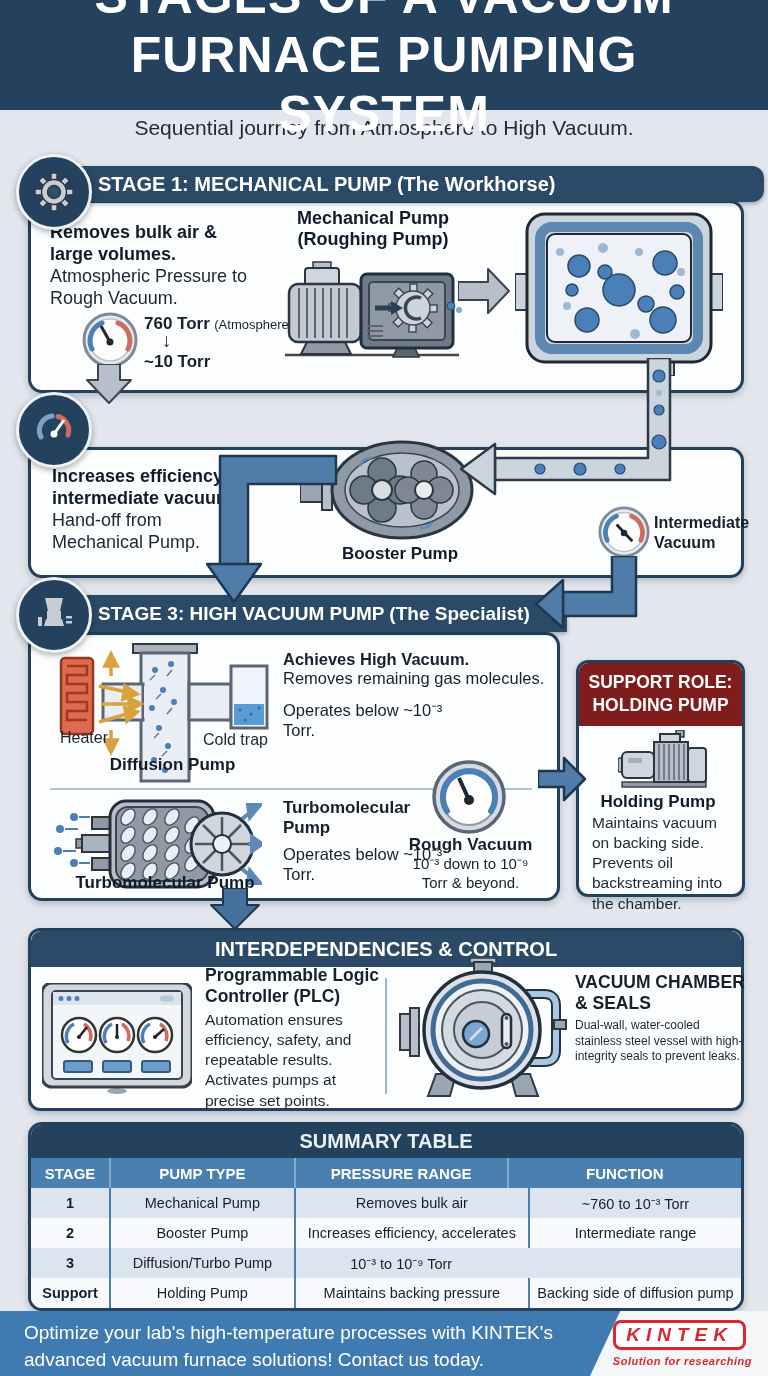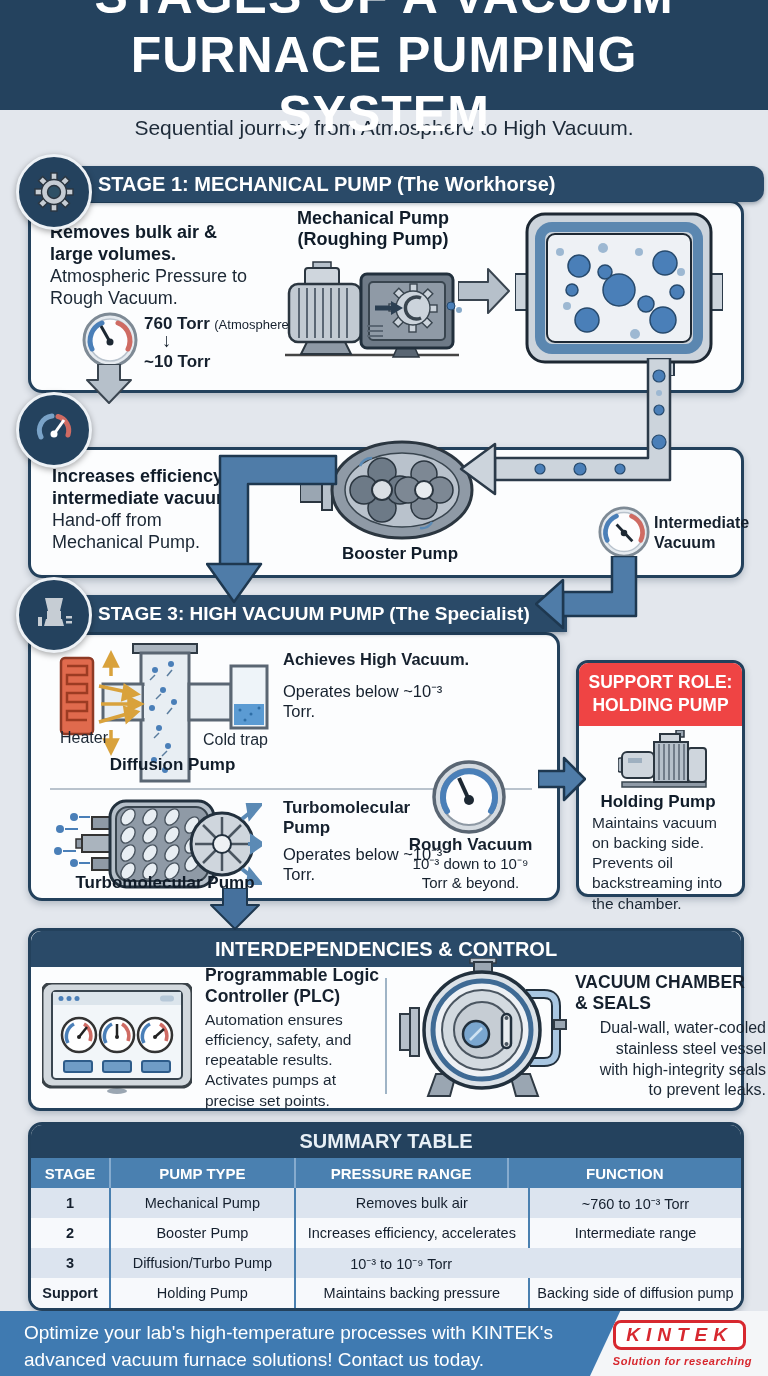--- a/index.html
+++ b/index.html
@@ -19,21 +19,21 @@
   .icon-circle{width:70px;height:70px;border-radius:50%;background:#24425e;
     border:3px solid #eef2f6;box-shadow:0 2px 6px rgba(0,0,0,.35);
     display:flex;align-items:center;justify-content:center;z-index:4;}
   .lead{font-weight:bold;font-size:18px;line-height:1.22;color:#101c29;}
   .body-txt{font-size:18px;line-height:1.22;color:#1b2734;}
   .small-txt{font-size:15.5px;line-height:1.3;color:#1b2734;}
   .illus-label{font-weight:bold;font-size:17px;text-align:center;color:#101c29;}
   .z5{z-index:5;}.z6{z-index:6;}
   .support-panel{background:#fcfdfe;border:3px solid #23415c;border-radius:12px;
     overflow:hidden;z-index:1;box-shadow:0 3px 7px rgba(30,50,70,.25);}
-  .support-head{background:#ef4444;color:#fff;font-weight:bold;font-size:17.5px;
+  .support-head{background:#7f1d1d;color:#fff;font-weight:bold;font-size:17.5px;
     text-align:center;line-height:1.3;padding:8px 0 9px 0;}
   .inter-head{background:#2a4a68;color:#fff;font-weight:bold;font-size:20px;
     text-align:center;line-height:36px;height:36px;border-radius:10px 10px 0 0;}
   .table-wrap{border:3px solid #23415c;border-radius:14px;overflow:hidden;background:#fff;z-index:2;
     box-shadow:0 3px 7px rgba(30,50,70,.25);}
   .table-title{background:#24425e;color:#e8f0f6;font-weight:bold;font-size:20px;
     text-align:center;line-height:33px;height:33px;}
   .thead,.trow{display:flex;width:100%;}
   .thead{background:#4a80b0;height:30px;}
   .th{color:#fff;font-weight:bold;font-size:15px;display:flex;align-items:center;
@@ -378,20 +378,21 @@
           <circle cx="190" cy="78" r="1.5"></circle>
         </g>
     </svg>
   </div>
   <div class="abs body-txt" style="left:60px;top:728px;font-size:16px;z-index:3;">Heater</div>
   <div class="abs body-txt" style="left:203px;top:730px;font-size:16px;z-index:3;">Cold trap</div>
   <div class="abs illus-label" style="left:95px;top:755px;width:155px;z-index:3;">Diffusion Pump</div>
 
   <div class="abs" style="left:283px;top:650px;width:262px;z-index:2;">
     <div style="font-weight:bold;font-size:16.5px;">Achieves High Vacuum.</div>
+    <div style="font-size:16.5px;">Removes remaining gas molecules.</div>
     <div style="font-size:16.5px;width:160px;margin-top:10px;">Operates below ~10⁻³ Torr.</div>
   </div>
 
   <div class="abs divider-h" style="left:50px;top:788px;width:482px;"></div>
 
   <div class="abs" style="left:52px;top:795px;z-index:2;">
     <svg width="210" height="100" viewBox="0 0 210 100">
       <g fill="#4a7fb8">
           <circle cx="8" cy="34" r="4"></circle>
           <circle cx="6" cy="56" r="4"></circle>
@@ -572,21 +573,21 @@
       <circle cx="84" cy="72" r="40" fill="#d3dae0" stroke="#4a5560" stroke-width="2"></circle>
       <circle cx="84" cy="72" r="28" fill="#c6cdd4" stroke="#4a5560" stroke-width="2"></circle>
       <circle cx="78" cy="76" r="13" fill="#7aa6cf" stroke="#22303d" stroke-width="2.5"></circle>
       <line x1="72" y1="82" x2="84" y2="70" stroke="#cfe2f2" stroke-width="2.5"></line>
       <rect x="104" y="56" width="9" height="34" rx="4.5" fill="#e8ecef" stroke="#22303d" stroke-width="2.5"></rect>
       <circle cx="108.5" cy="60" r="2" fill="#4a5560"></circle>
         <circle cx="108.5" cy="86" r="2" fill="#4a5560"></circle>
     </svg>
   </div>
   <div class="abs" style="left:575px;top:972px;width:172px;font-weight:bold;font-size:17.5px;line-height:1.2;z-index:2;">VACUUM CHAMBER &amp; SEALS</div>
-  <div class="abs small-txt" style="left:594px;top:1018px;width:172px;font-size:16px;z-index:2;text-align:right;">Dual-wall, water-cooled stainless steel vessel with high-integrity seals to prevent leaks.</div>
+  <div class="abs small-txt" style="left:575px;top:1018px;width:172px;font-size:12px;z-index:2;">Dual-wall, water-cooled stainless steel vessel with high-integrity seals to prevent leaks.</div>
 
   <div class="abs table-wrap" style="left:28px;top:1122px;width:710px;">
     <div class="table-title">SUMMARY TABLE</div>
     <div class="thead">
       <div class="th c0">STAGE</div>
       <div class="th c1">PUMP TYPE</div>
       <div class="th c3">PRESSURE RANGE</div>
       <div class="th c2">FUNCTION</div>
     </div>
     <div class="trow row-a">

